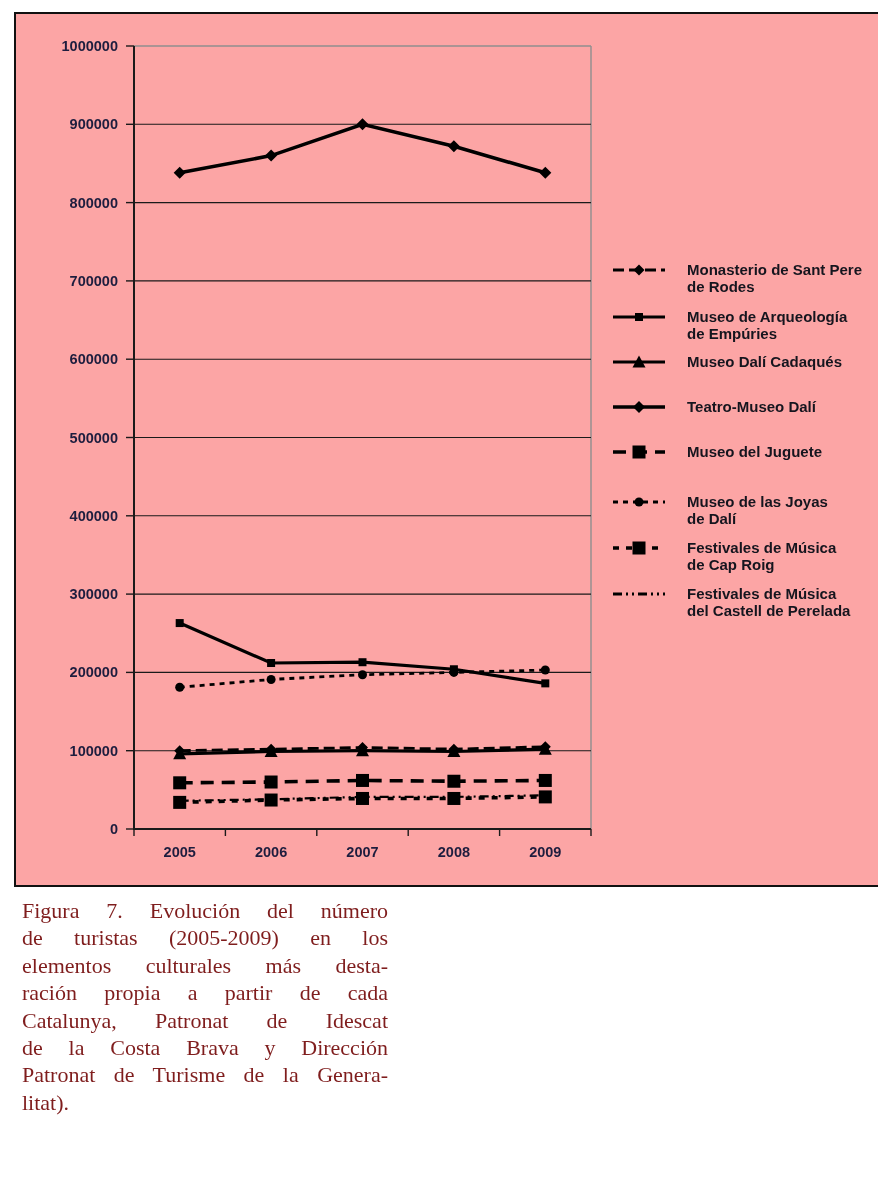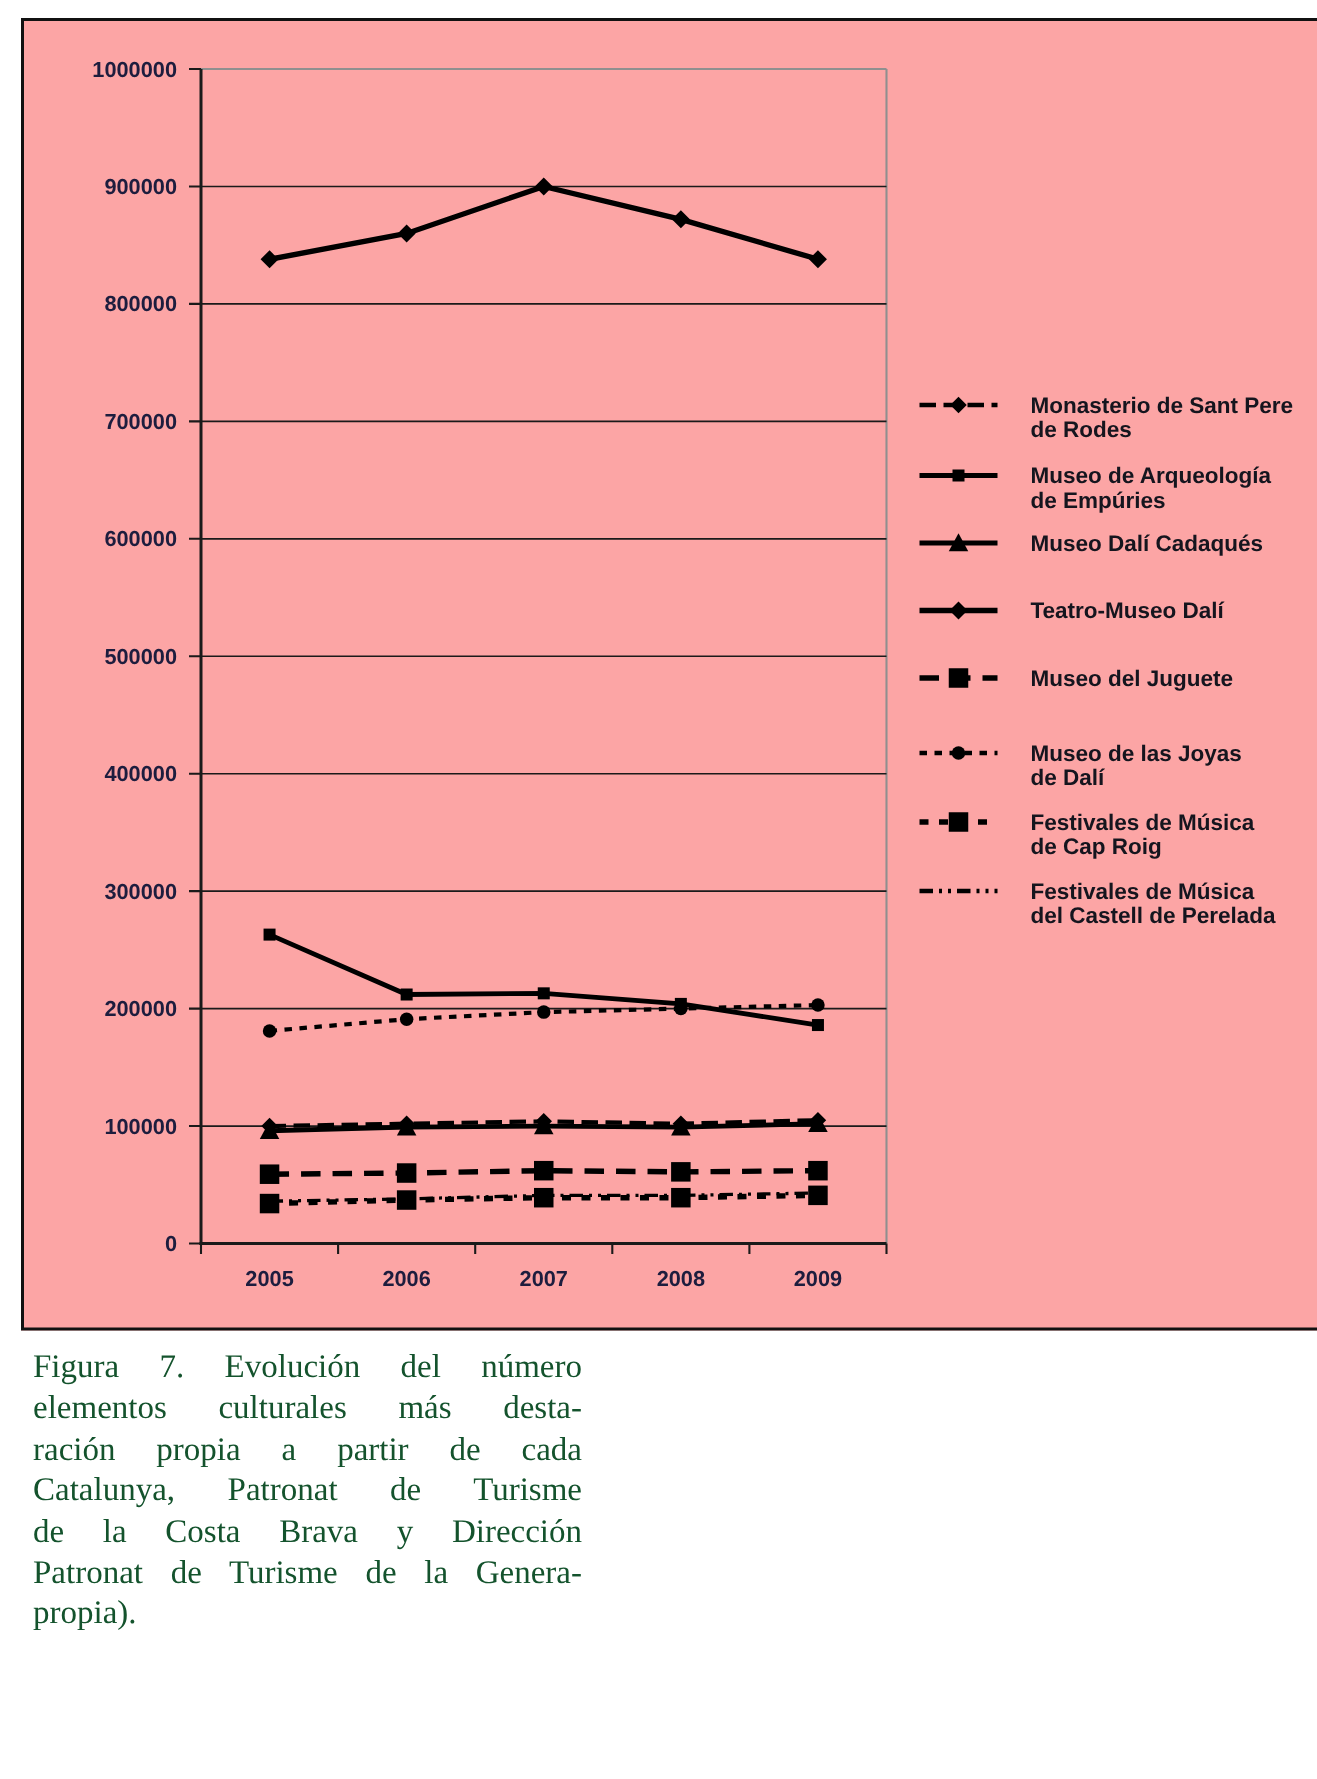--- a/index.html
+++ b/index.html
@@ -8,21 +8,21 @@
     font-family:"Liberation Sans",sans-serif;
   }
   .figure-box{
     position:absolute;left:14px;top:12px;width:846px;height:871px;
     border:2px solid #111111;background:#fca5a5;padding-left:21px;
   }
   .figure-box svg{display:block;}
   .caption{
     position:absolute;left:22px;top:897px;width:366px;
     font-family:"Liberation Serif",serif;font-size:22px;line-height:27.4px;
-    color:#14532d;
+    color:#7f1d1d;
   }
   .caption .cap-line{
     text-align:justify;text-align-last:justify;
   }
   .caption .cap-line.last{text-align-last:left;}
 </style>
 </head>
 <body>
 
 <div class="figure-box">
@@ -142,19 +142,20 @@
       <text x="650" y="539" font-size="15" font-weight="600" fill="#15151e" font-family="&quot;Liberation Sans&quot;,sans-serif">Festivales de Música</text>
       <text x="650" y="555.5" font-size="15" font-weight="600" fill="#15151e" font-family="&quot;Liberation Sans&quot;,sans-serif">de Cap Roig</text>
       <line x1="576" y1="580" x2="628" y2="580" stroke="#000000" stroke-width="3" stroke-dasharray="9 4 2 4 2 4"></line>
       <text x="650" y="585" font-size="15" font-weight="600" fill="#15151e" font-family="&quot;Liberation Sans&quot;,sans-serif">Festivales de Música</text>
       <text x="650" y="601.5" font-size="15" font-weight="600" fill="#15151e" font-family="&quot;Liberation Sans&quot;,sans-serif">del Castell de Perelada</text>
     </svg>
 </div>
 
 <div class="caption">
     <div class="cap-line">Figura 7. Evolución del número</div>
+    <div class="cap-line">de turistas (2005-2009) en los</div>
     <div class="cap-line">elementos culturales más desta-</div>
     <div class="cap-line">ración propia a partir de cada</div>
-    <div class="cap-line">Catalunya, Patronat de Turisme</div>
+    <div class="cap-line">Catalunya, Patronat de Idescat</div>
     <div class="cap-line">de la Costa Brava y Dirección</div>
     <div class="cap-line">Patronat de Turisme de la Genera-</div>
-    <div class="cap-line last">propia).</div>
+    <div class="cap-line last">litat).</div>
   </div>
 
 </body></html>

